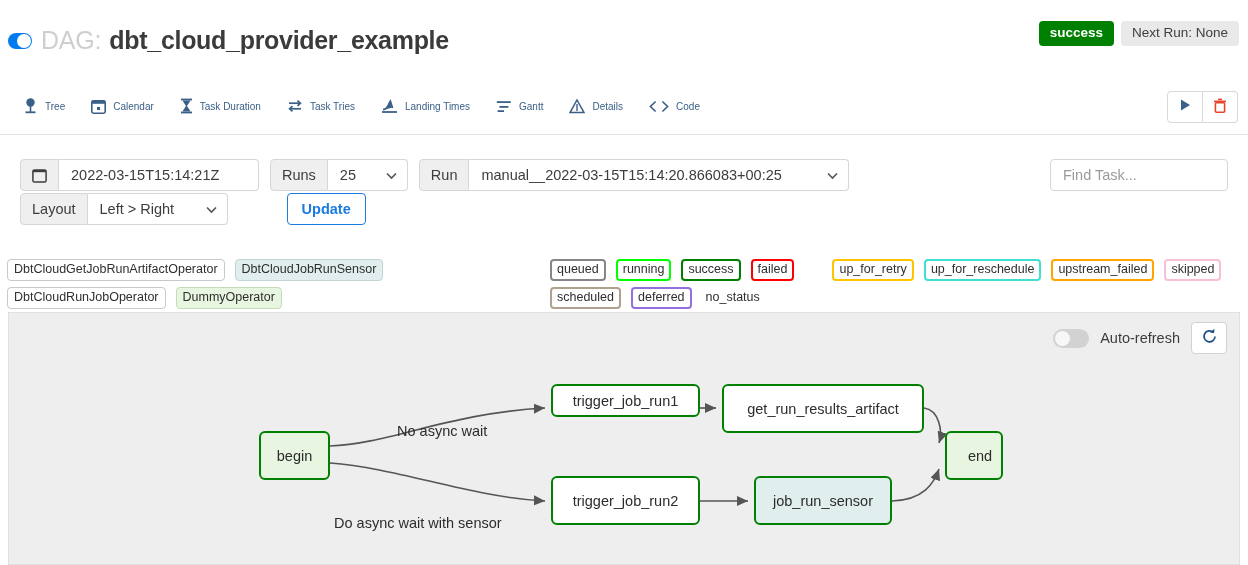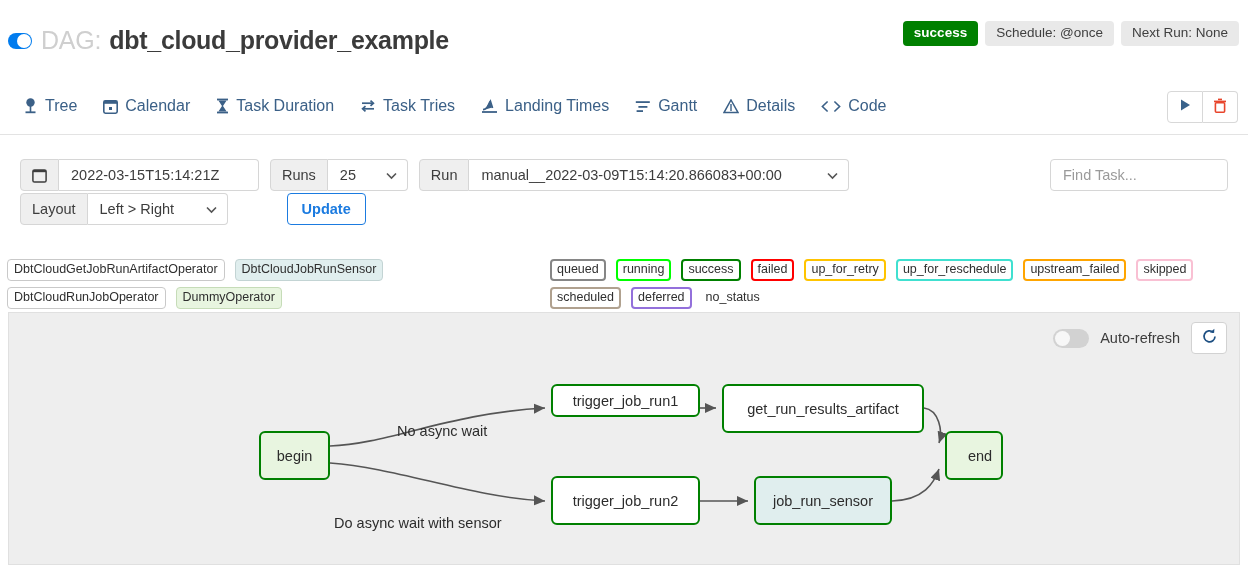--- a/index.html
+++ b/index.html
@@ -92,21 +92,21 @@
     align-items: center;
     height: 52px;
     gap: 0px;
   }
   .tab {
     display: flex;
     align-items: center;
     gap: 7px;
     padding: 9px 13px;
     border-radius: 5px;
-    font-size: 16px;
+    font-size: 10px;
     color: #3b6087;
     white-space: nowrap;
     cursor: pointer;
   }
   .tab.active {
     background: #39628b;
     color: #ffffff;
     font-weight: bold;
   }
   .tab .ticon { display: flex; align-items: center; }
@@ -348,21 +348,20 @@
 <body>
 
 <div class="header">
   <div class="dag-title-row">
     <div class="toggle-pill"></div>
     <span class="dag-label">DAG:</span>
     <span class="dag-name">dbt_cloud_provider_example</span>
   </div>
   <div class="header-badges">
     <span class="badge success">success</span>
-    <span class="badge">Schedule: @once</span>
     <span class="badge">Next Run: None</span>
   </div>
 </div>
 
 <div class="tabbar">
   <div class="tabs">
 
     <div class="tab">
       <span class="ticon">
         <svg width="15" height="16" viewBox="0 0 15 16">
@@ -498,21 +497,21 @@
             </svg>
         </span>
       </div>
     </div>
 
     <div class="gap"></div>
 
     <div class="grp">
       <div class="addon first">Run</div>
       <div class="fld last sel" style="min-width:380px">
-        <span>manual__2022-03-09T15:14:20.866083+00:00</span>
+        <span>manual__2022-03-15T15:14:20.866083+00:25</span>
         <span class="caret">
           <svg width="11" height="8" viewBox="0 0 11 8">
               <path d="M1 1.5 L5.5 6 L10 1.5" fill="none" stroke="#555" stroke-width="1.6"></path>
             </svg>
         </span>
       </div>
     </div>
   </div>
 
   <div class="filter-row-2">
@@ -539,21 +538,21 @@
       <span class="op-chip" style="background: rgb(255, 255, 255); border-color: rgb(201, 201, 201);">DbtCloudGetJobRunArtifactOperator</span>
       <span class="op-chip" style="background: rgb(224, 238, 238); border-color: rgb(195, 212, 212);">DbtCloudJobRunSensor</span>
       <span class="op-chip" style="background: rgb(255, 255, 255); border-color: rgb(201, 201, 201);">DbtCloudRunJobOperator</span>
       <span class="op-chip" style="background: rgb(232, 245, 224); border-color: rgb(198, 220, 184);">DummyOperator</span>
     </div>
   <div class="legend-status">
       <span class="st-chip" style="border-color: rgb(134, 134, 134);">queued</span>
       <span class="st-chip" style="border-color: rgb(0, 255, 0);">running</span>
       <span class="st-chip" style="border-color: rgb(0, 128, 0);">success</span>
       <span class="st-chip" style="border-color: rgb(255, 0, 0);">failed</span>
-      <span class="st-chip" style="border-color: rgb(255, 196, 0);">up_for_retry</span>
+      <span class="st-chip" style="border-color: rgb(255, 196, 0); margin-left: 28px;">up_for_retry</span>
       <span class="st-chip" style="border-color: rgb(64, 224, 208);">up_for_reschedule</span>
       <span class="st-chip" style="border-color: rgb(255, 165, 0);">upstream_failed</span>
       <span class="st-chip" style="border-color: rgb(249, 192, 211);">skipped</span>
       <span class="st-chip" style="border-color: rgb(176, 161, 143);">scheduled</span>
       <span class="st-chip" style="border-color: rgb(147, 112, 219);">deferred</span>
       <span class="st-chip plain">no_status</span>
     </div>
 </div>
 
 <div class="graph-panel">

